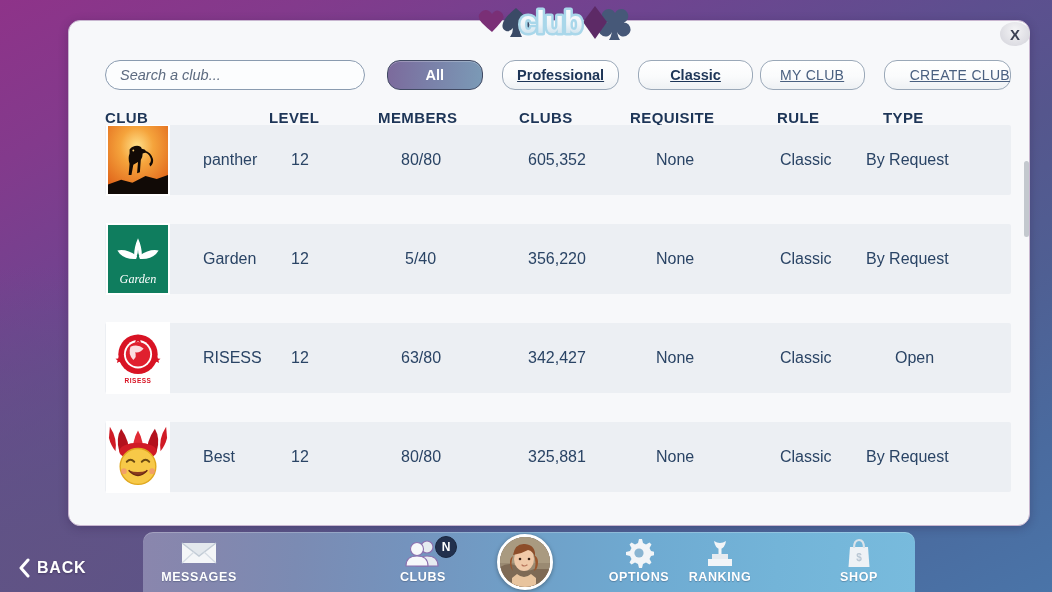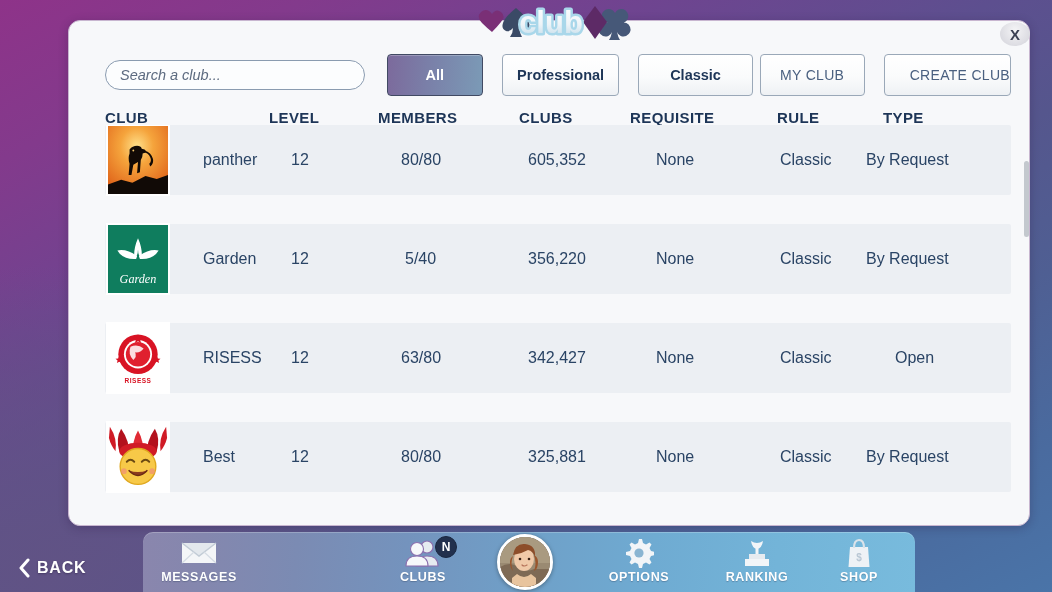--- a/index.html
+++ b/index.html
@@ -79,42 +79,43 @@
     padding: 0 14px;
     font-family: "Liberation Sans", sans-serif;
     font-size: 14.5px;
     font-style: italic;
     color: #2c3e5c;
     outline: none;
   }
   .search-input::placeholder { color: #5d6b80; font-style: italic; opacity: 1; }
 
   .btn {
-    height: 42px;
-    border-radius: 4px;
+    height: 30px;
+    border-radius: 13px;
     display: flex; align-items: center; justify-content: center;
     font-family: "Liberation Sans", sans-serif;
     cursor: pointer;
     white-space: nowrap;
     user-select: none;
   }
   .btn-all {
     width: 106px;
     margin-left: 15px;
     background: linear-gradient(95deg, #7c6a9c 0%, #7a7fa8 42%, #7b9ab6 100%);
     border: 1px solid #414a63;
     color: #ffffff;
     font-size: 14.5px;
     font-weight: bold;
     box-shadow: inset 0 1px 0 rgba(255,255,255,0.25);
   }
   .btn-light {
     background: linear-gradient(180deg, #ffffff 0%, #fafbfc 55%, #eef1f4 100%);
     border: 1px solid #9aa8b8;
     color: #1d3557;
+    text-decoration: underline;
   }
   .btn-prof { width: 130px; margin-left: 12px; font-size: 14.5px; font-weight: bold; }
   .btn-classic { width: 126px; margin-left: 12px; font-size: 14.5px; font-weight: bold; }
   .btn-myclub { width: 116px; margin-left: 0; font-size: 14px; color:#4a6080; letter-spacing:0.3px;}
   .btn-create { width: 134px; margin-left: 12px; font-size: 14px; color:#4a6080; letter-spacing:0.3px;padding-left:25px;}
 
   
   .thead {
     position: absolute;
     left: 36px; top: 88px;
@@ -440,21 +441,21 @@
   <div class="nav-item" style="left:440px">
     <div class="nav-ico">
       <svg width="30" height="30" viewBox="0 0 30 30">
         <path d="M15 1 l3 0 l1 4 l3 1.5 l3.5-2 l2 2 l-2 3.5 l1.5 3 l4 1 l0 3 l-4 1 l-1.5 3 l2 3.5 l-2 2 l-3.5-2 l-3 1.5 l-1 4 l-3 0 l-1-4 l-3-1.5 l-3.5 2 l-2-2 l2-3.5 l-1.5-3 l-4-1 l0-3 l4-1 l1.5-3 l-2-3.5 l2-2 l3.5 2 l3-1.5 z" fill="#f2f5f8"></path>
         <circle cx="15" cy="15" r="4.6" fill="#8ab5d2"></circle>
       </svg>
     </div>
     <div class="nav-label">OPTIONS</div>
   </div>
 
-  <div class="nav-item" style="left:558px">
+  <div class="nav-item" style="left:521px">
     <div class="nav-ico">
       <svg width="34" height="30" viewBox="0 0 34 30">
         <path d="M11 3 q6 4 12 0 q-1 7-6 8 q-5-1-6-8 z" fill="#f2f5f8"></path>
         <rect x="15.5" y="10" width="3" height="6" fill="#f2f5f8"></rect>
         <rect x="9" y="16" width="16" height="5" fill="#e6ebf0"></rect>
         <rect x="5" y="21" width="24" height="7" fill="#f2f5f8"></rect>
       </svg>
     </div>
     <div class="nav-label">RANKING</div>
   </div>

